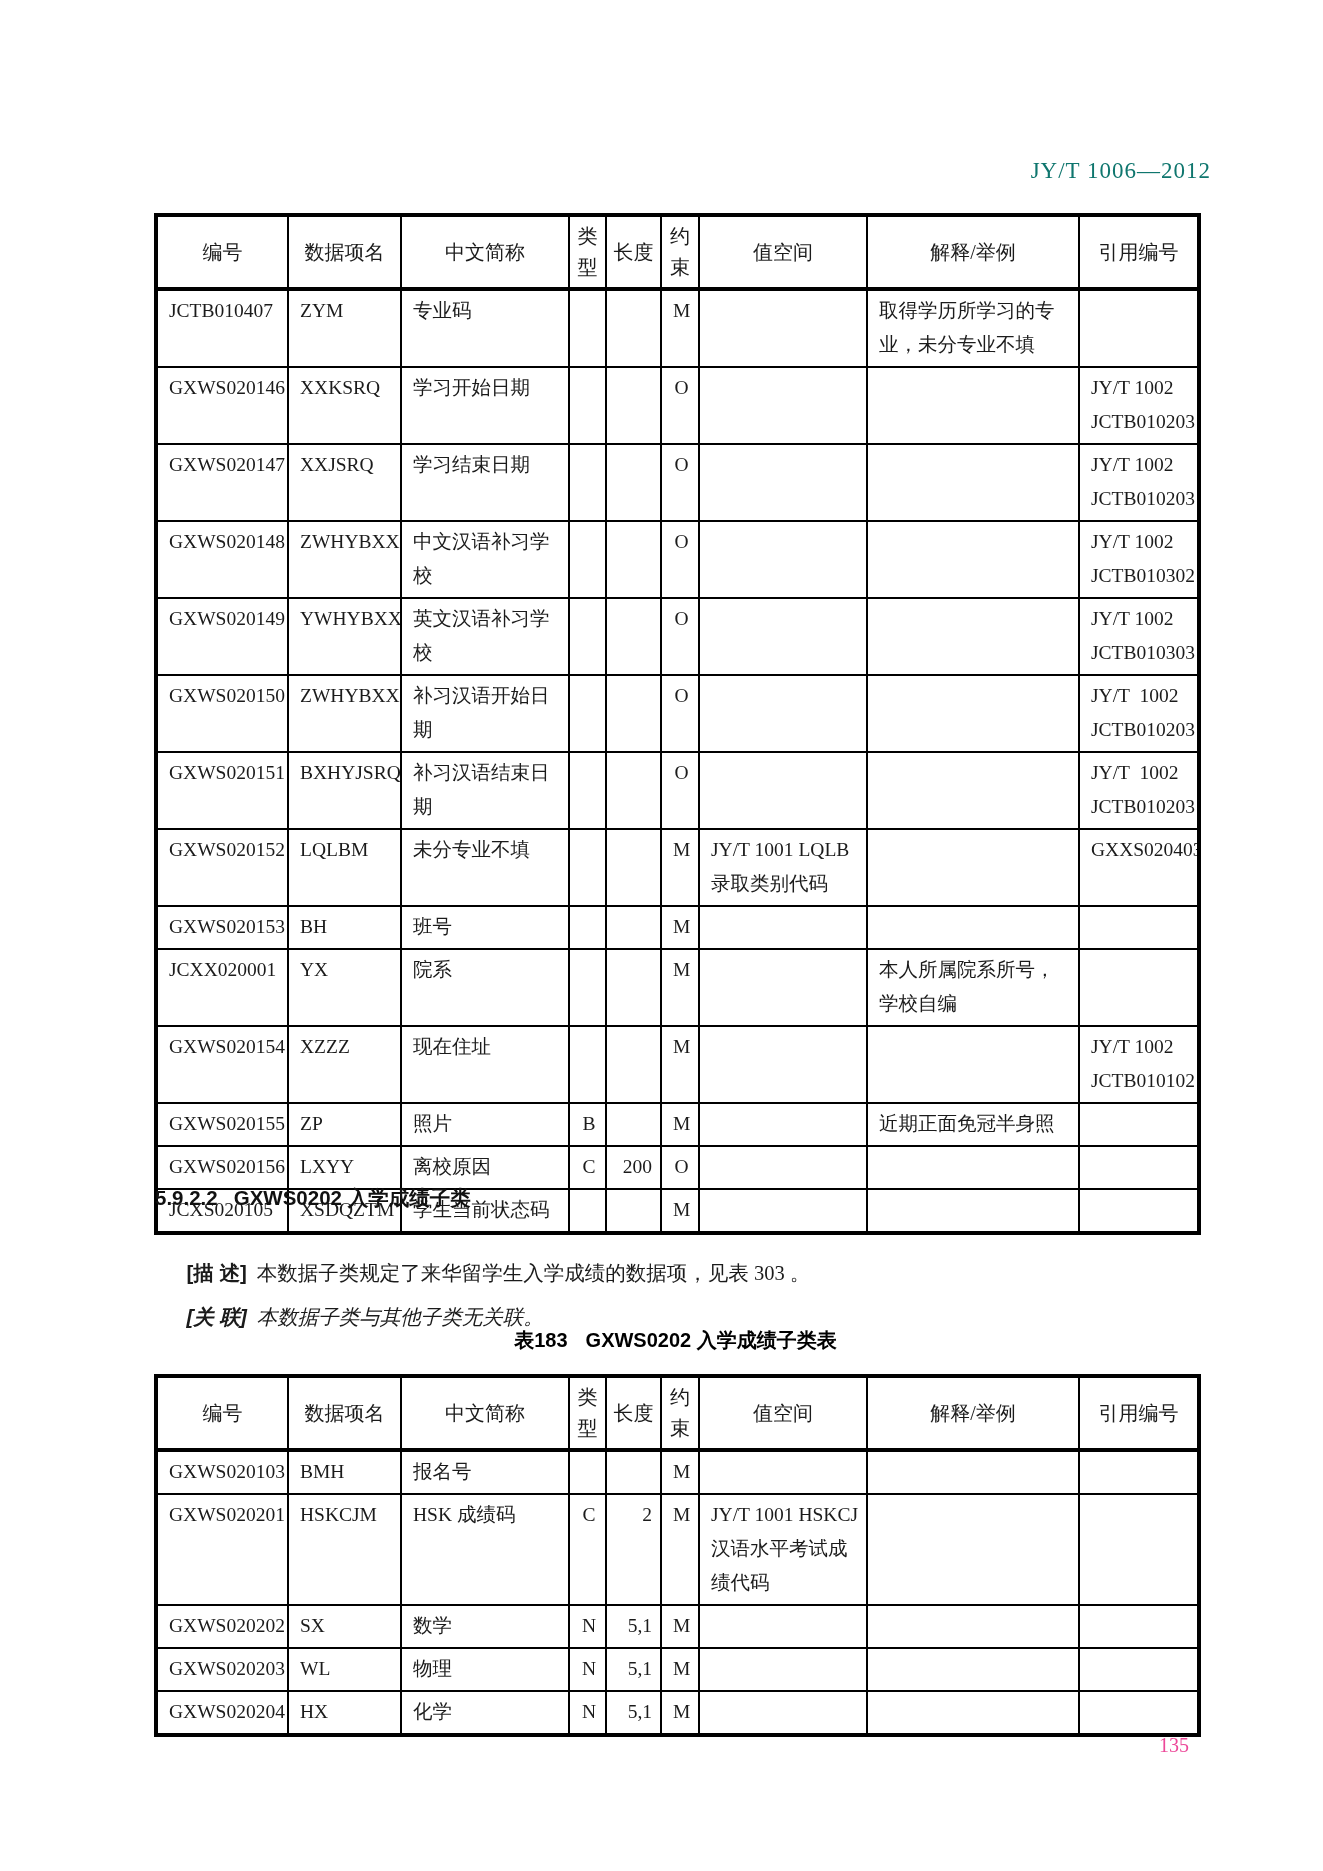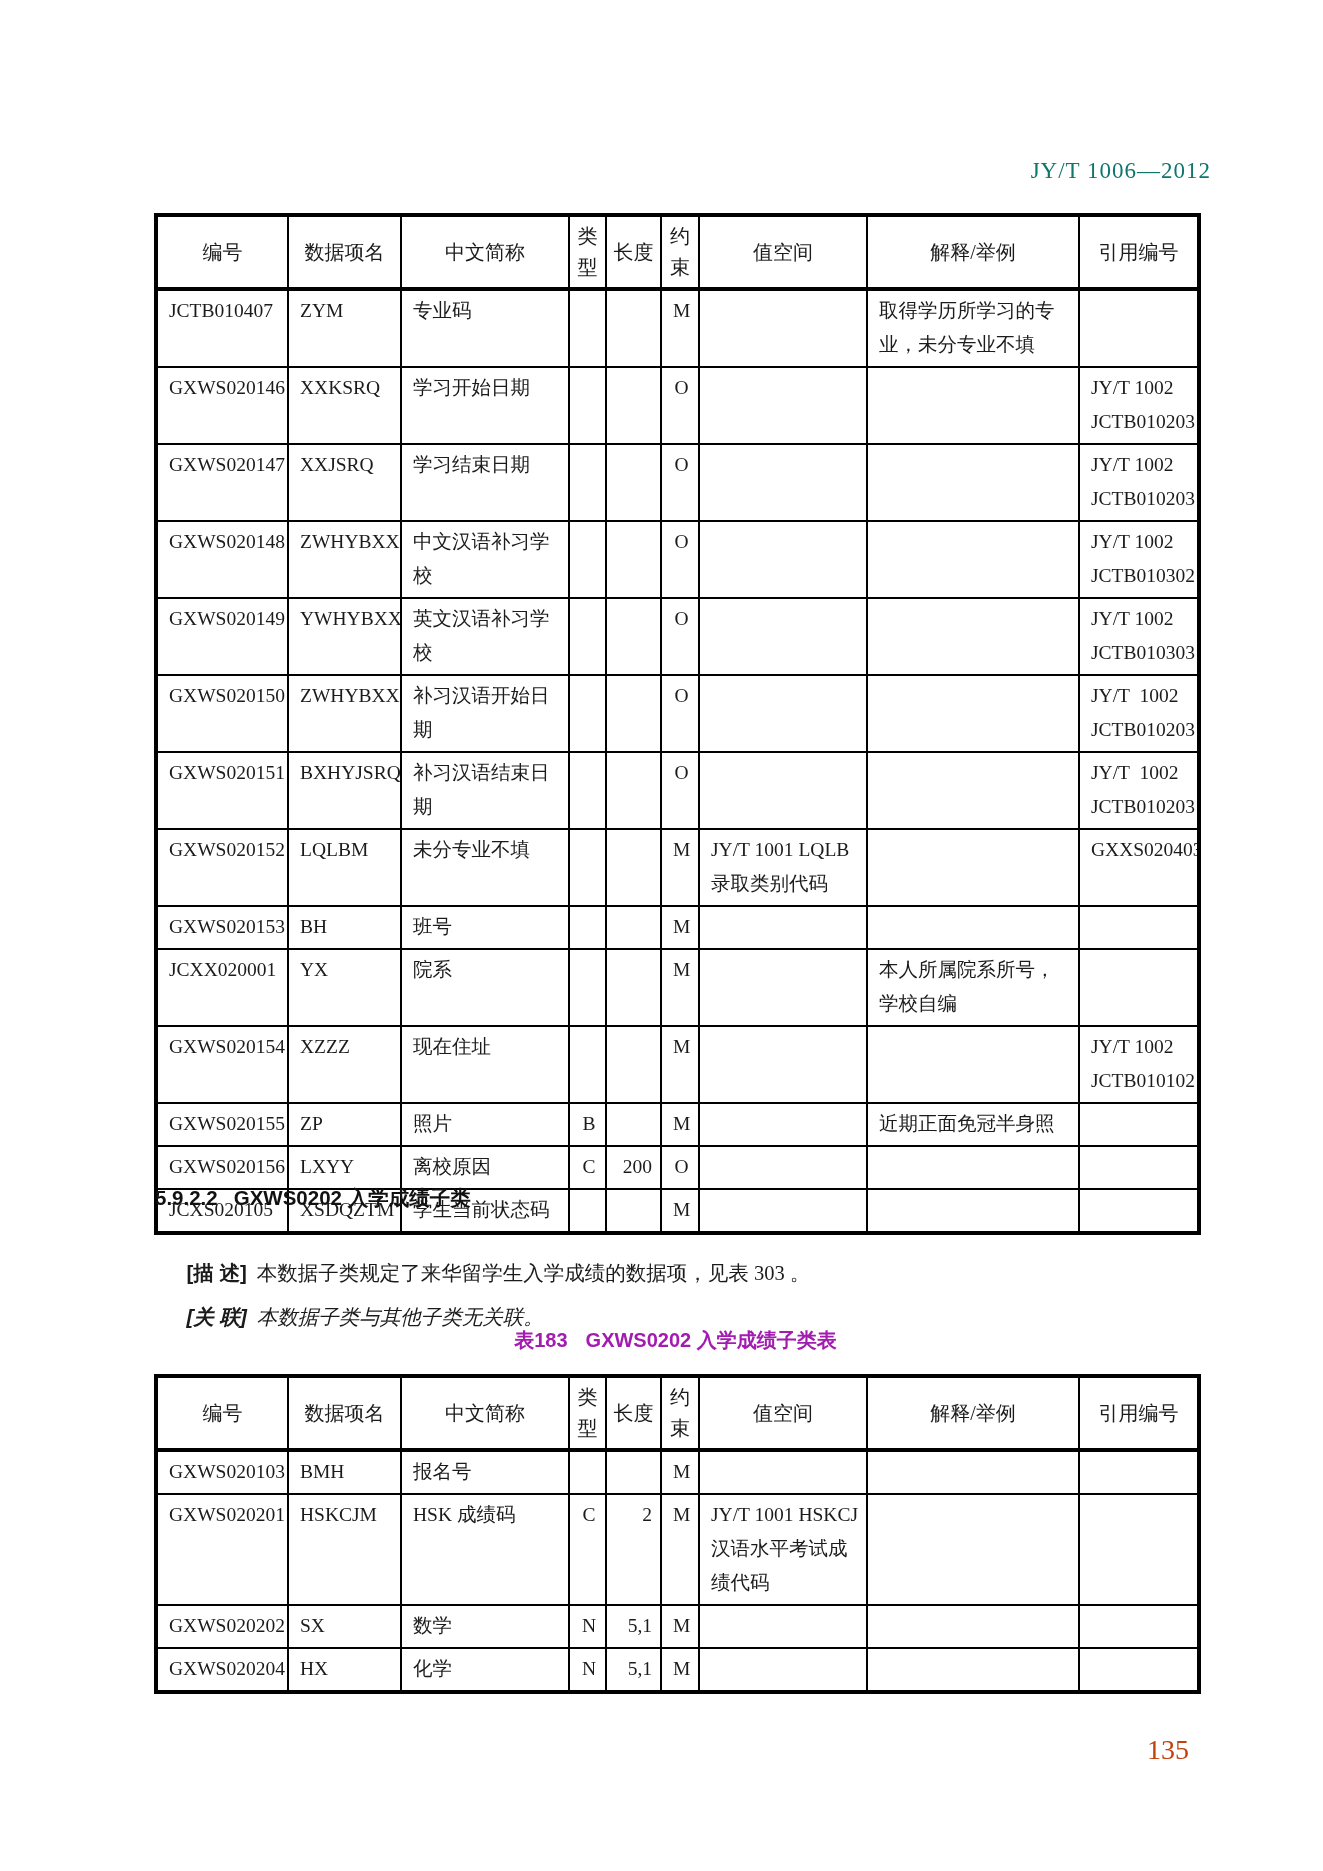--- a/index.html
+++ b/index.html
@@ -58,26 +58,26 @@
   #para-desc { top:1236px; }
   #para-rel  { top:1280px;font-style:italic; }
   .para .blabel {
     font-family:"Liberation Sans","DejaVu Sans",sans-serif;
     font-weight:bold; margin-right:10px;
   }
   .table-caption {
     position:absolute; left:154px; top:1327px; width:1043px;
     text-align:center;
     font-family:"Liberation Sans","DejaVu Sans",sans-serif;
-    font-weight:bold; font-size:20px; color:#a21caf;
+    font-weight:bold; font-size:20px; color:#000000;
   }
   .table-caption .cap-label { margin-right:18px; }
   .page-number {
     position:absolute; top:1734px; right:134px;
-    font-size:28px; color:#c2410c;
+    font-size:20px; color:#ec4899;
   }
 </style>
 </head>
 <body>
 
 <div class="page">
 
   <div class="doc-header">JY/T 1006—2012</div>
 
   <table class="std" id="table1">
@@ -365,20 +365,31 @@
           <td class="c-name">SX</td>
           <td class="c-cn">数学</td>
           <td class="c-type">N</td>
           <td class="c-len">5,1</td>
           <td class="c-con">M</td>
           <td class="c-vs"></td>
           <td class="c-expl"></td>
           <td class="c-ref"></td>
         </tr>
 
+        <tr>
+          <td class="c-id">GXWS020203</td>
+          <td class="c-name">WL</td>
+          <td class="c-cn">物理</td>
+          <td class="c-type">N</td>
+          <td class="c-len">5,1</td>
+          <td class="c-con">M</td>
+          <td class="c-vs"></td>
+          <td class="c-expl"></td>
+          <td class="c-ref"></td>
+        </tr>
 
         <tr>
           <td class="c-id">GXWS020204</td>
           <td class="c-name">HX</td>
           <td class="c-cn">化学</td>
           <td class="c-type">N</td>
           <td class="c-len">5,1</td>
           <td class="c-con">M</td>
           <td class="c-vs"></td>
           <td class="c-expl"></td>

